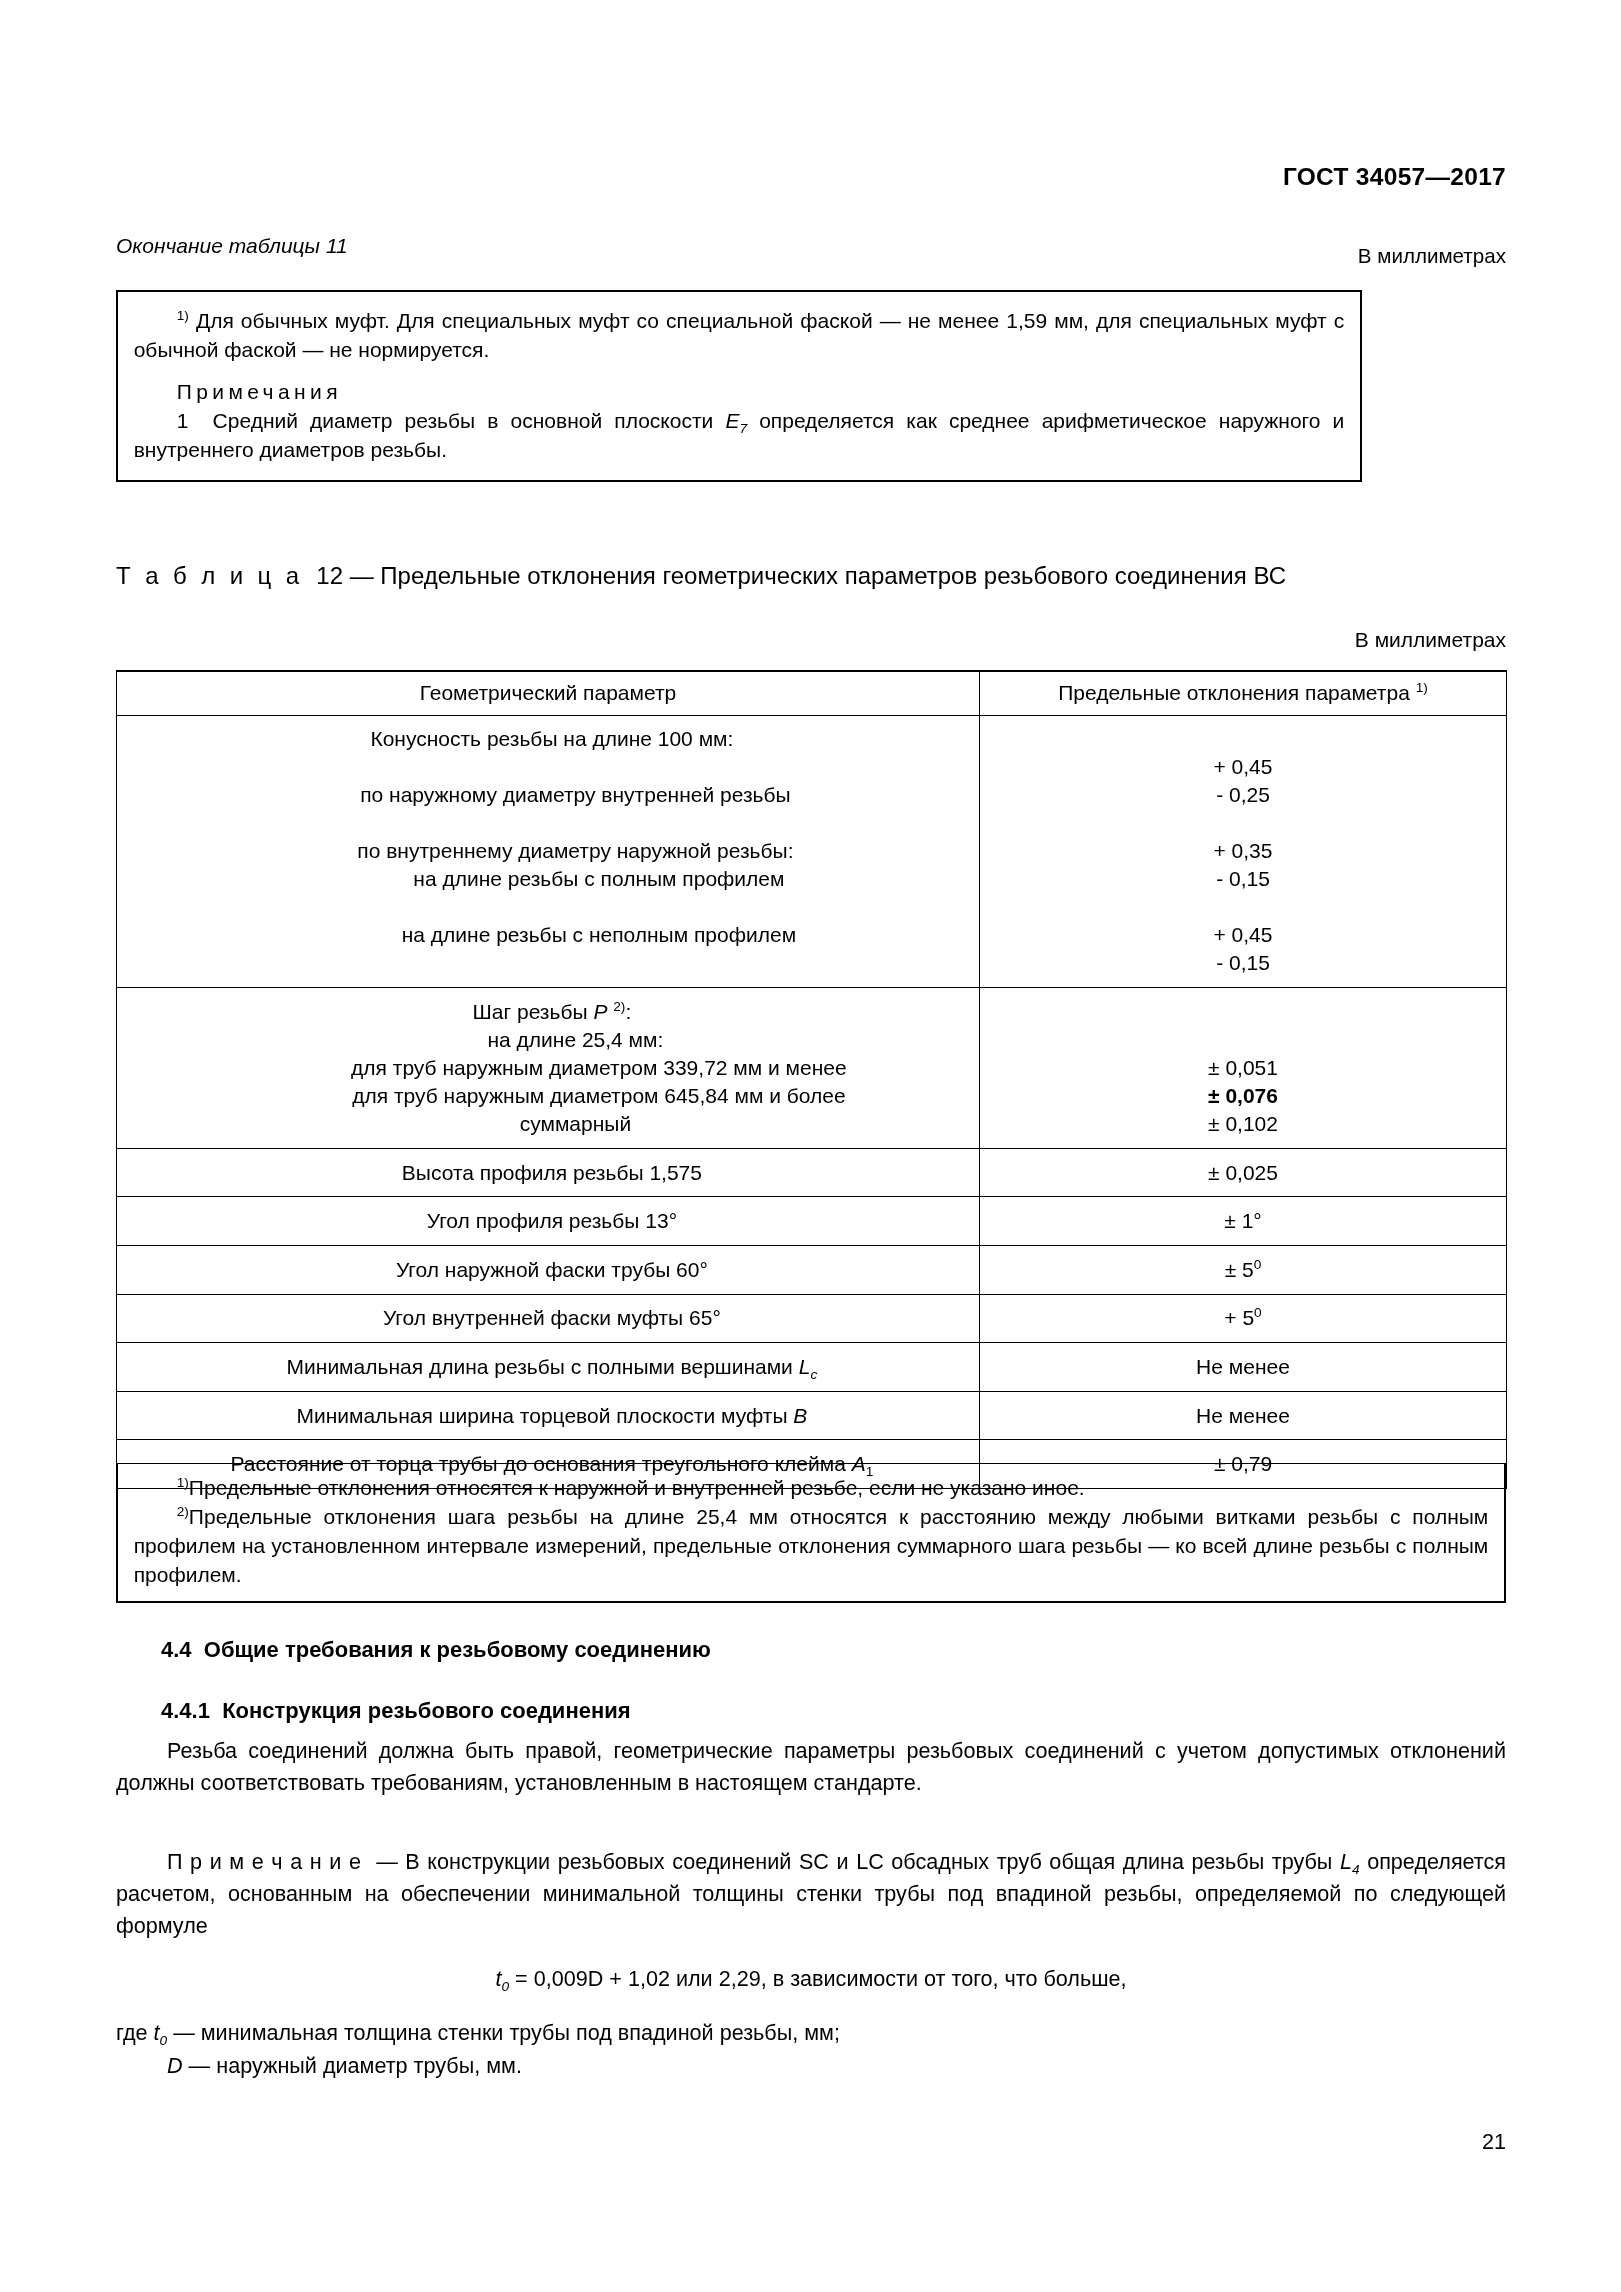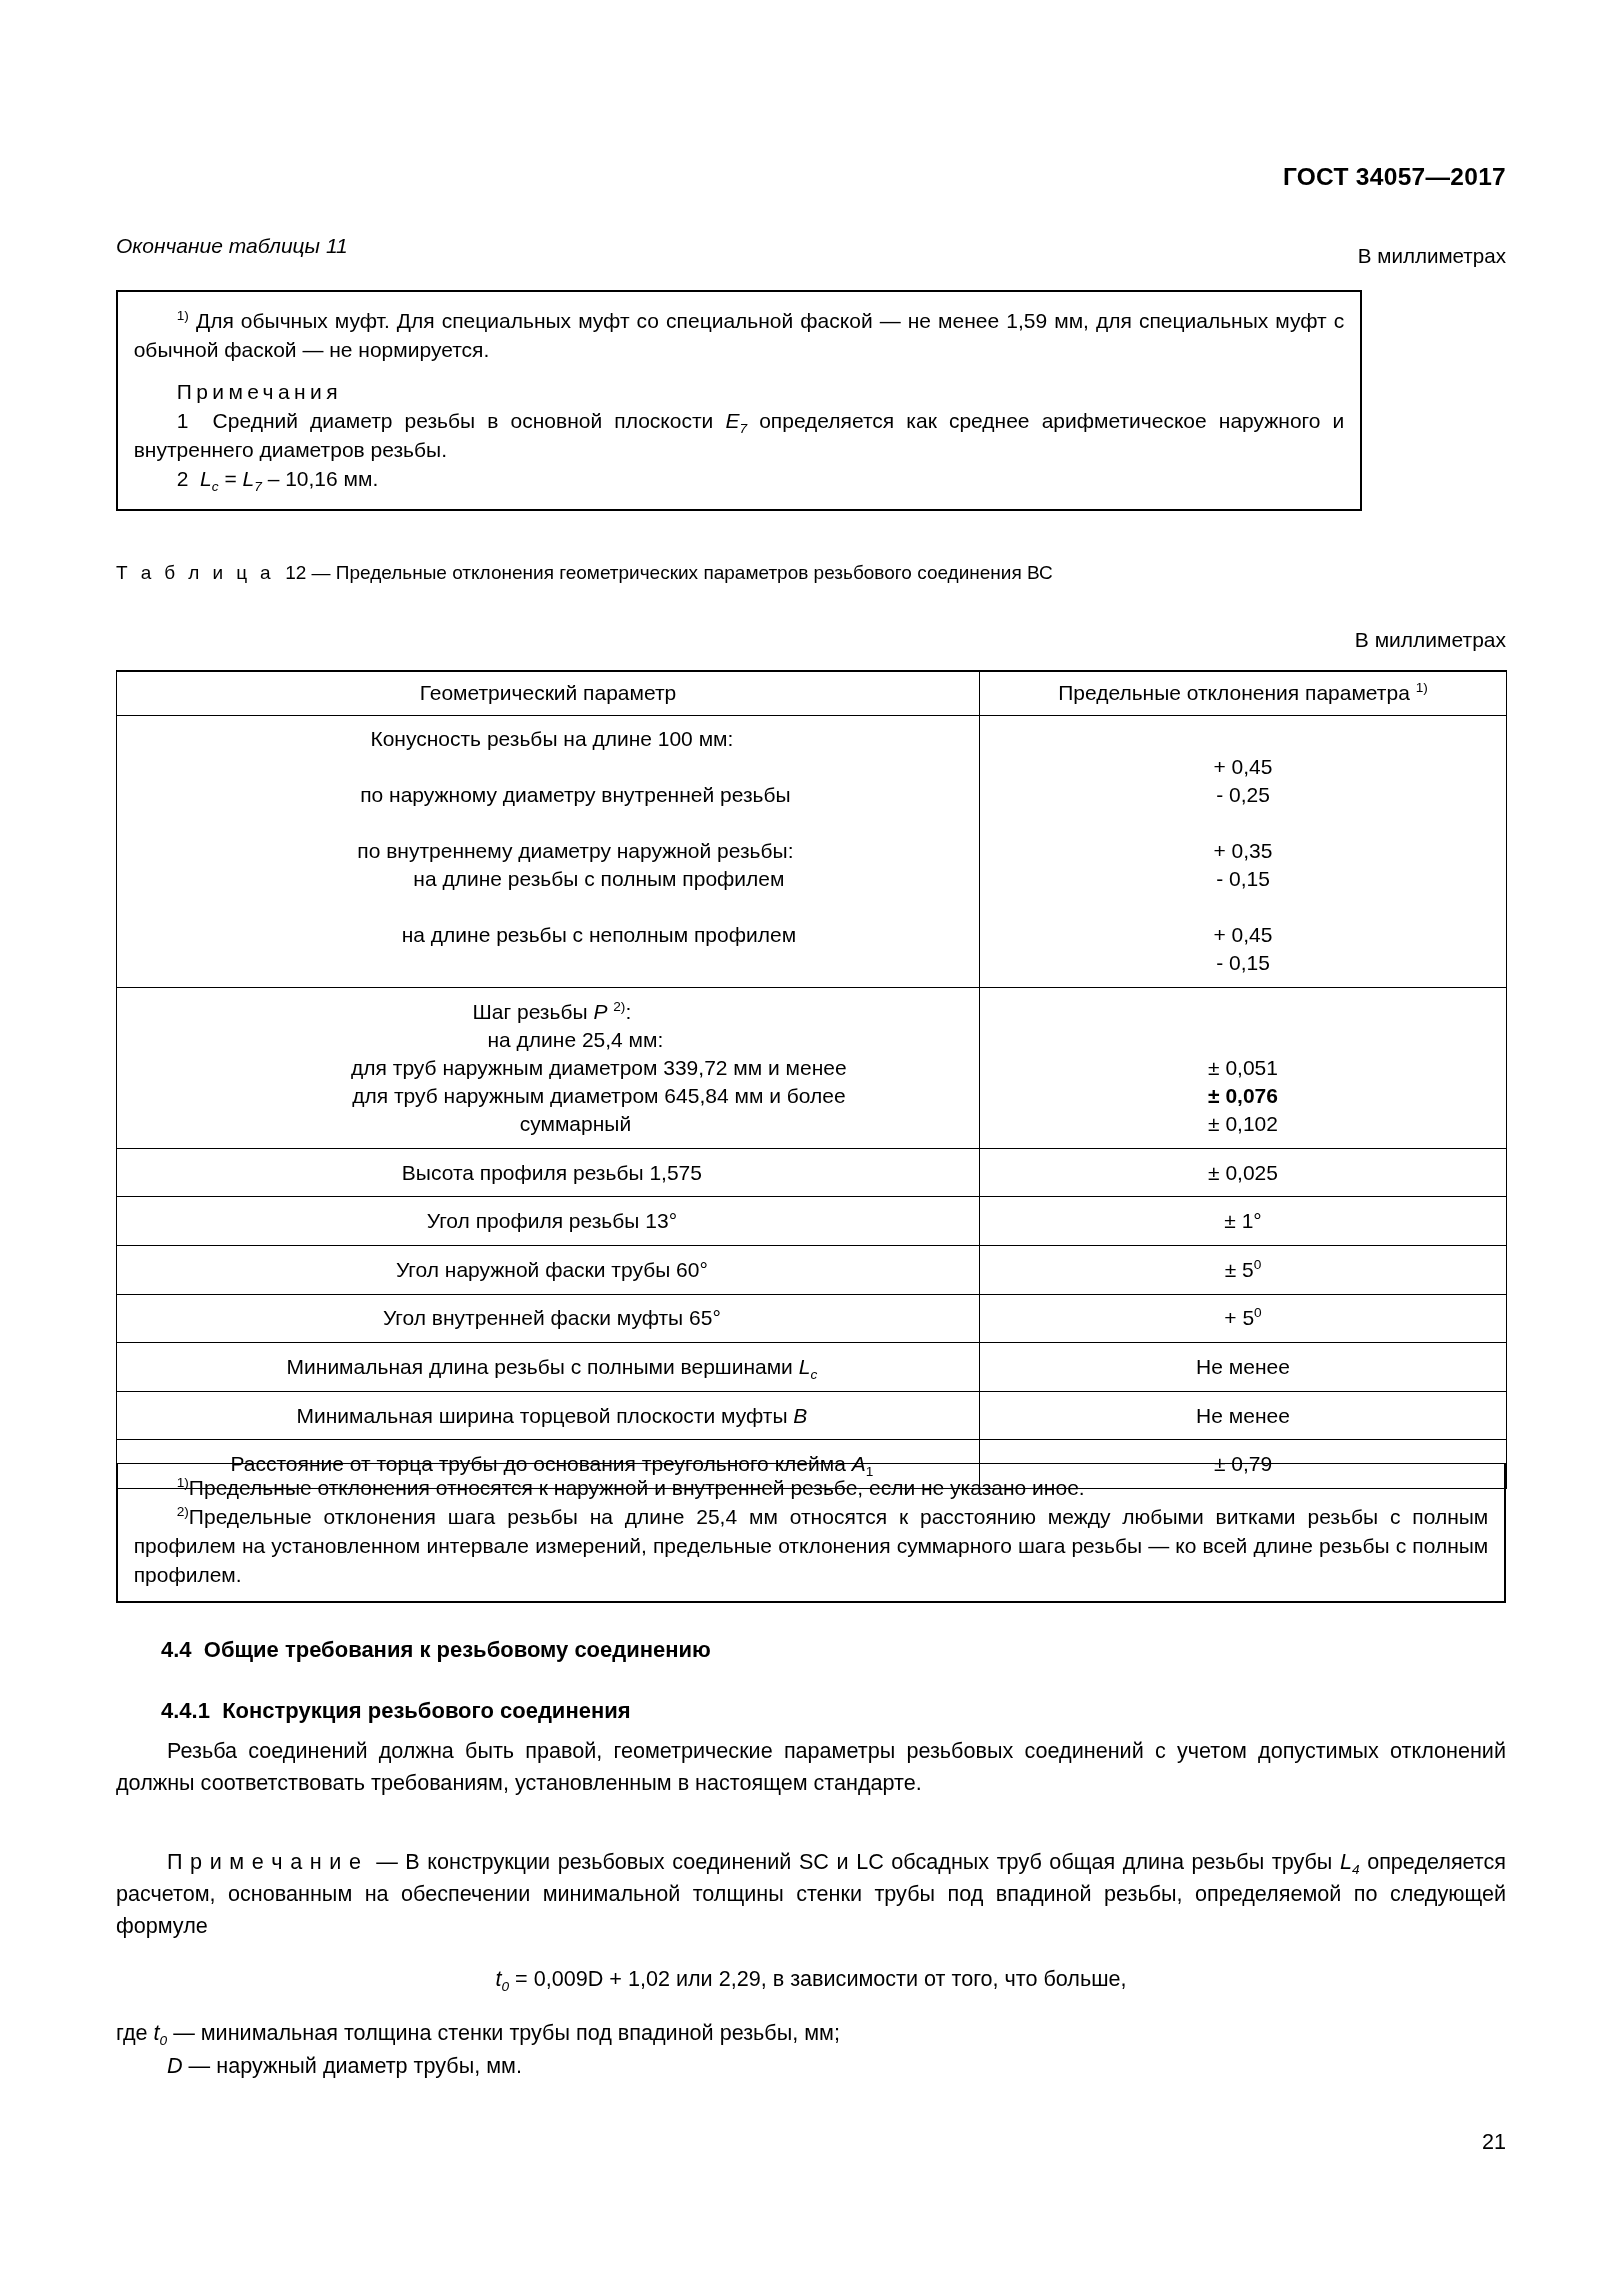--- a/index.html
+++ b/index.html
@@ -79,21 +79,21 @@
   .spaced {
     letter-spacing: 4.4px;
   }
   .note-head { margin-top: 13.7px !important; }
 
   
   .tbl12-caption {
     position: absolute;
     top: 551px;
     left: 0;
-    font-size: 19px;
+    font-size: 24px;
     white-space: nowrap;
   }
   .tbl12-caption .t-spaced { letter-spacing: 3.9px; }
   .units-right-2 {
     position: absolute;
     top: 617px;
     right: 0;
     font-size: 21px;
   }
 
@@ -200,21 +200,20 @@
 
     <div class="doc-header">ГОСТ 34057—2017</div>
 
     <div class="tbl11-cont">Окончание таблицы 11</div>
     <div class="units-right-1">В миллиметрах</div>
 
     <div class="notebox">
       <p><span class="indent"></span><span class="sup">1)</span> <span>Для обычных муфт. Для специальных муфт со специальной фаской — не менее 1,59 мм, для специальных муфт с обычной фаской — не нормируется.</span></p>
       <p class="note-head"><span class="indent"></span><span class="spaced">Примечания</span></p>
       <p><span class="indent"></span><span>1</span>&nbsp; <span>Средний диаметр резьбы в основной плоскости </span><span class="ital">E</span><span class="sub ital">7</span><span> определяется как среднее арифметическое наружного и внутреннего диаметров резьбы.</span></p>
-      <p><span class="indent"></span><span>2</span>&nbsp; <span class="ital">L</span><span class="sub ital">c</span><span> = </span><span class="ital">L</span><span class="sub ital">7</span><span> – 10,16 мм.</span></p>
     </div>
 
     <div class="tbl12-caption">
       <span class="t-spaced">Т а б л и ц а</span>&nbsp;&nbsp;<span>12</span> <span>—</span> <span>Предельные отклонения геометрических параметров резьбового соединения ВС</span>
     </div>
     <div class="units-right-2">В миллиметрах</div>
 
     <table class="t12">
       <colgroup>
           <col class="c1">

